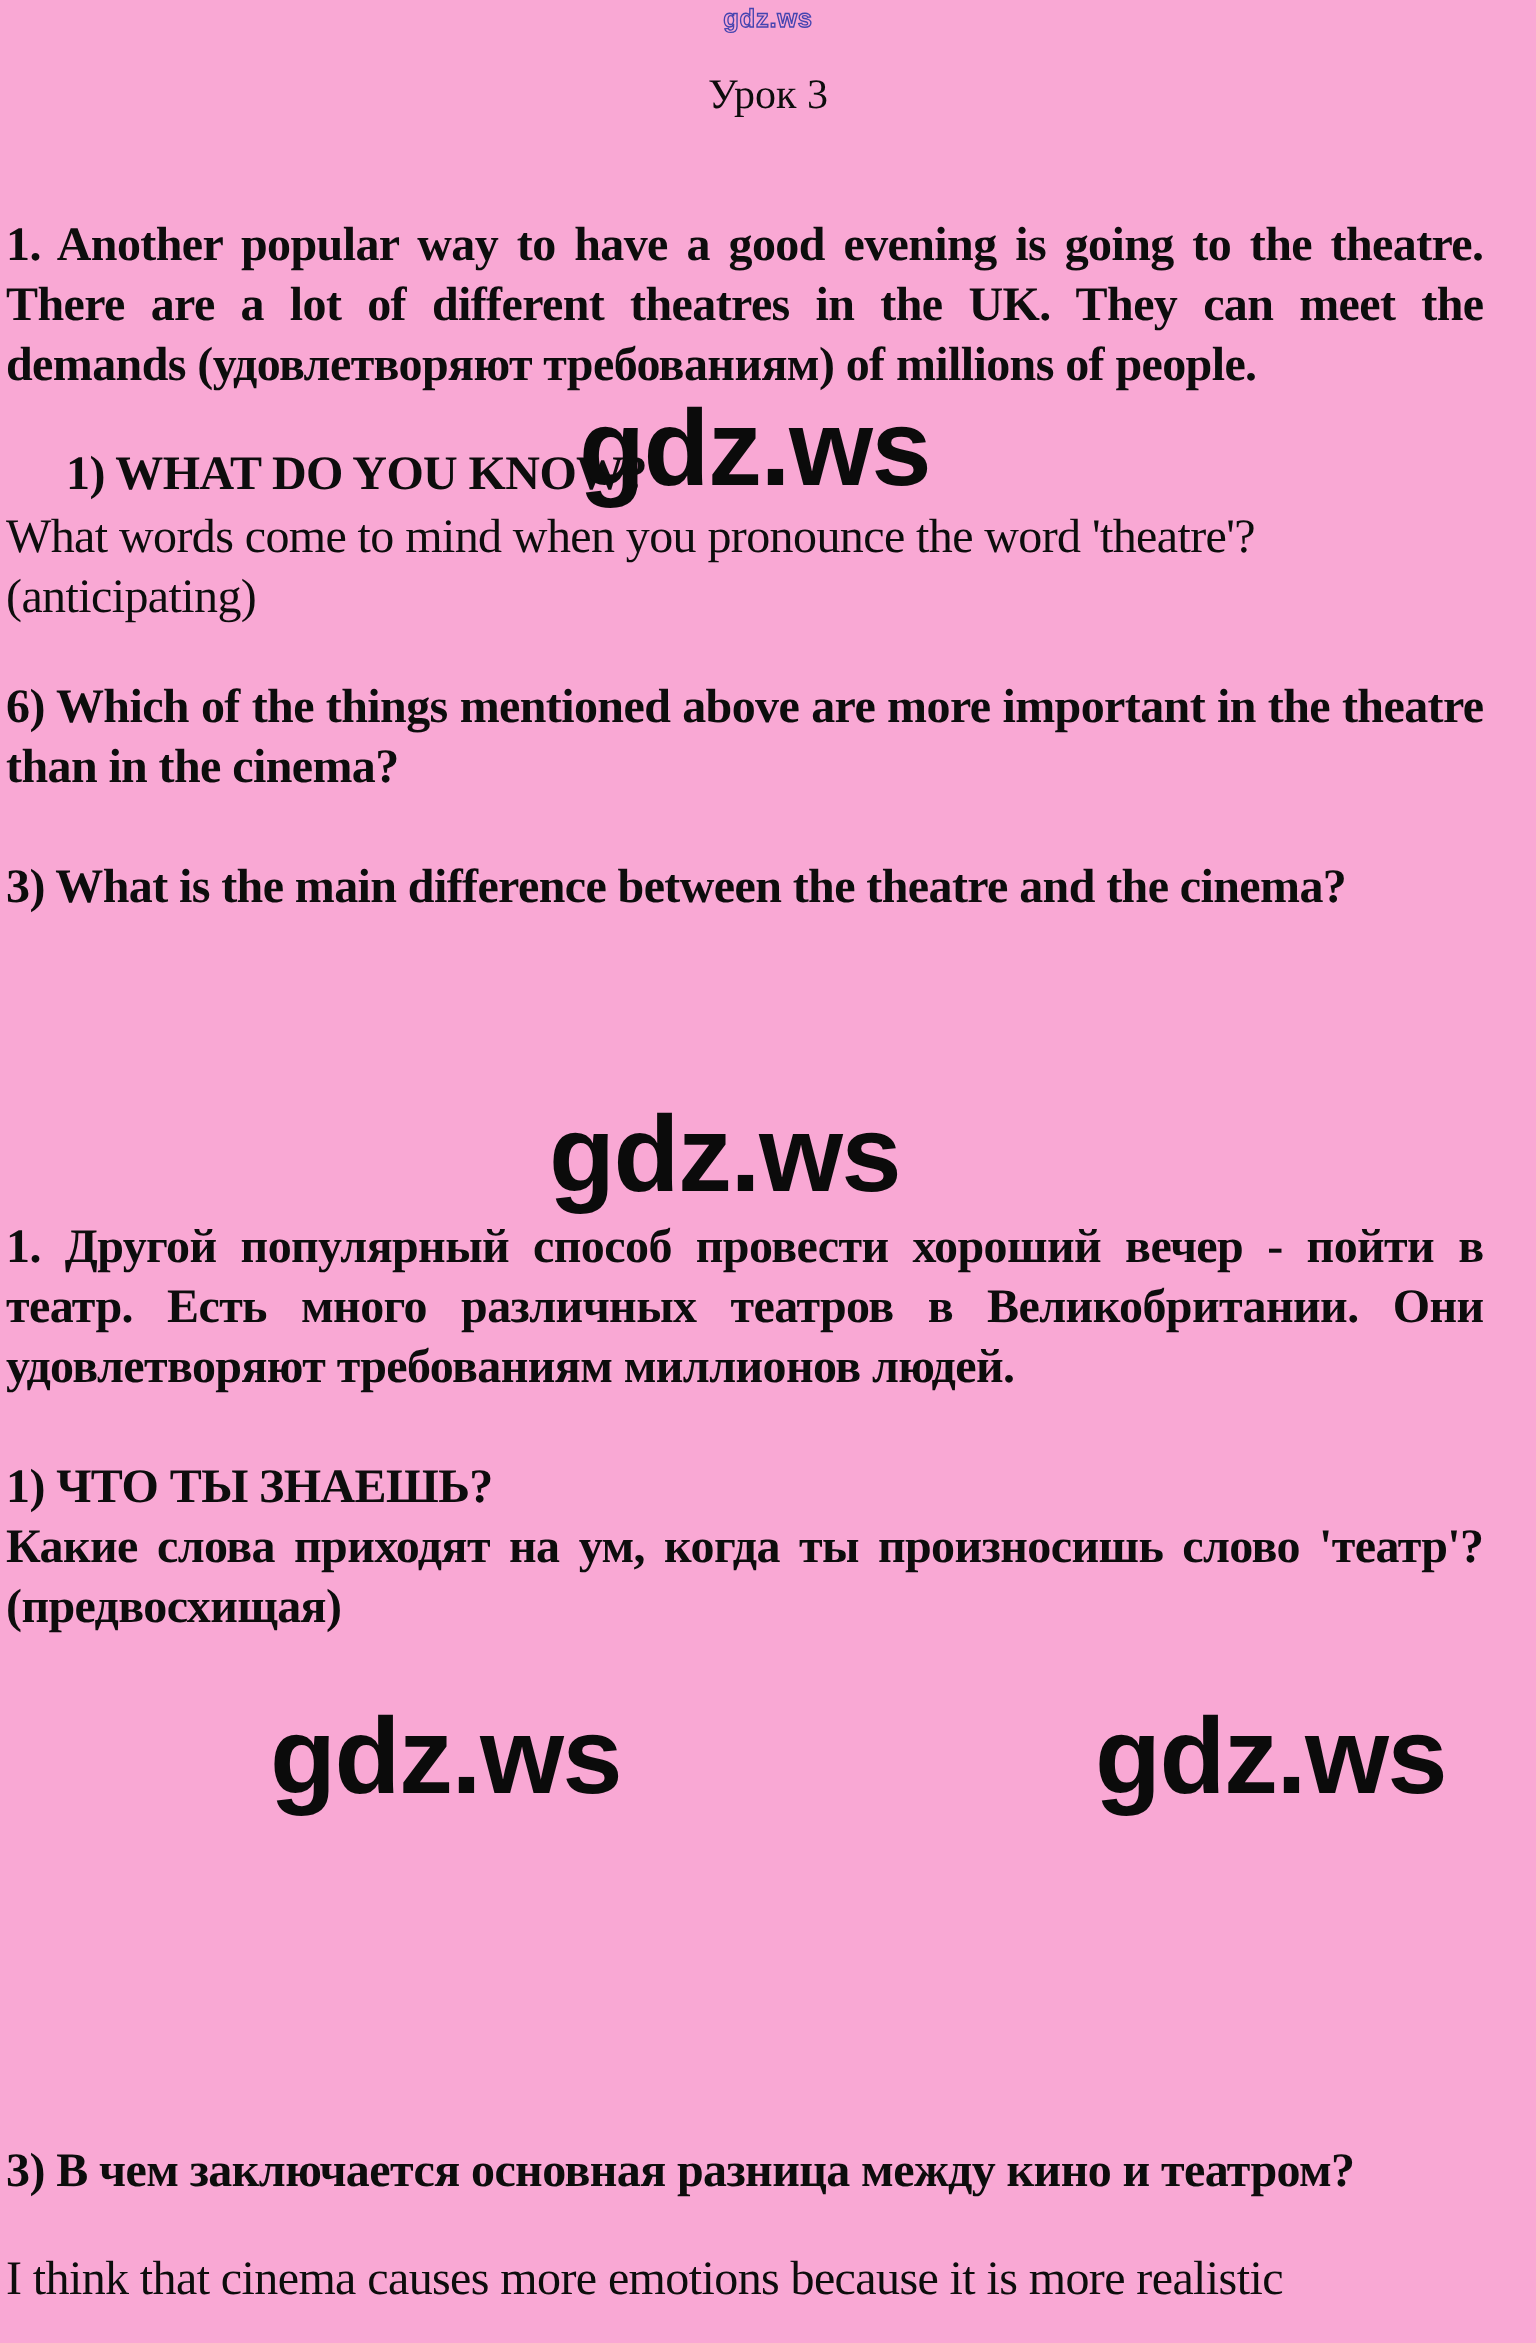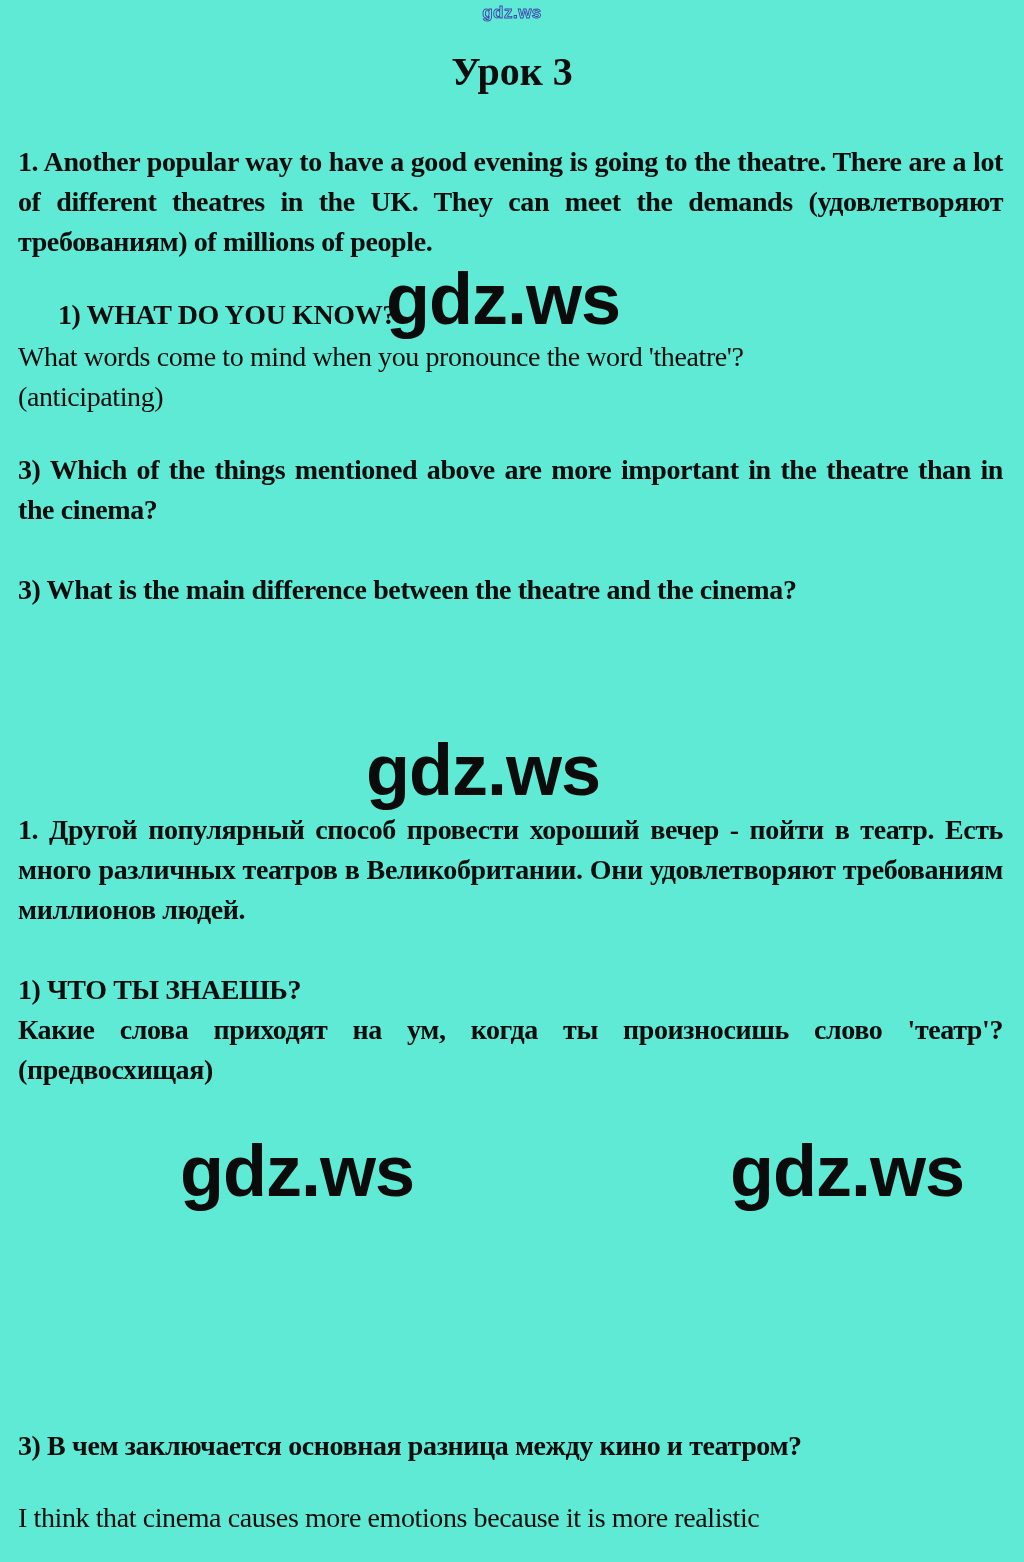--- a/index.html
+++ b/index.html
@@ -1,29 +1,29 @@
 <!DOCTYPE html>
 <html><head>
 <meta charset="utf-8">
 <style>
   html, body { margin: 0; padding: 0; background: #ffffff; }
   .page {
     position: relative;
     width: 1024px;
     height: 1562px;
-    background: #5eead4;
+    background: #f9a8d4;
     font-family: "Liberation Serif", "DejaVu Serif", serif;
     color: #0d0d0d;
     overflow: hidden;
   }
   .block {
     position: absolute;
-    left: 18px;
+    left: 4px;
     width: 985px;
-    font-size: 28px;
+    font-size: 32px;
     line-height: 40px;
     letter-spacing: -0.4px;
     text-align: justify;
   }
   .bold { font-weight: bold; }
   .left { text-align: left; }
   .wm-top {
     position: absolute;
     top: 3px;
     left: 0;
@@ -37,22 +37,22 @@
   }
   @supports (-webkit-text-stroke: 1px #000) {
     .wm-top { color: transparent; -webkit-text-stroke: 0.9px #4444b0; }
   }
   .title {
     position: absolute;
     top: 48px;
     left: 0;
     width: 100%;
     text-align: center;
-    font-size: 40px;
-    font-weight: bold;
+    font-size: 28px;
+    font-weight: normal;
   }
   .wm {
     position: absolute;
     font-family: "Liberation Sans", "DejaVu Sans", sans-serif;
     font-weight: bold;
     font-size: 72px;
     line-height: 1.05;
     letter-spacing: -1px;
     color: #0b0b0b;
     white-space: nowrap;
@@ -88,21 +88,21 @@
   <div class="title">Урок 3</div>
 
   <div class="block bold intro-en">1. Another popular way to have a good evening is going to the theatre. There are a lot of different theatres in the UK. They can meet the demands (удовлетворяют требованиям) of millions of people.</div>
 
   <div class="block bold left q1-heading-en">1) WHAT DO YOU KNOW?</div>
   <div class="wm wm-inline">gdz.ws</div>
 
   <div class="block left q1-note-en">(anticipating)</div>
   <div class="block left q1-body-en">What words come to mind when you pronounce the word 'theatre'?</div>
 
-  <div class="block bold q2-en">3) Which of the things mentioned above are more important in the theatre than in the cinema?</div>
+  <div class="block bold q2-en">6) Which of the things mentioned above are more important in the theatre than in the cinema?</div>
 
   <div class="block bold left q3-en">3) What is the main difference between the theatre and the cinema?</div>
 
 
   <div class="wm wm-center">gdz.ws</div>
 
   <div class="block bold intro-ru">1. Другой популярный способ провести хороший вечер - пойти в театр. Есть много различных театров в Великобритании. Они удовлетворяют требованиям миллионов людей.</div>
 
   <div class="block bold left q1-heading-ru">1) ЧТО ТЫ ЗНАЕШЬ?</div>
   <div class="block bold q1-body-ru">Какие слова приходят на ум, когда ты произносишь слово 'театр'? (предвосхищая)</div>

